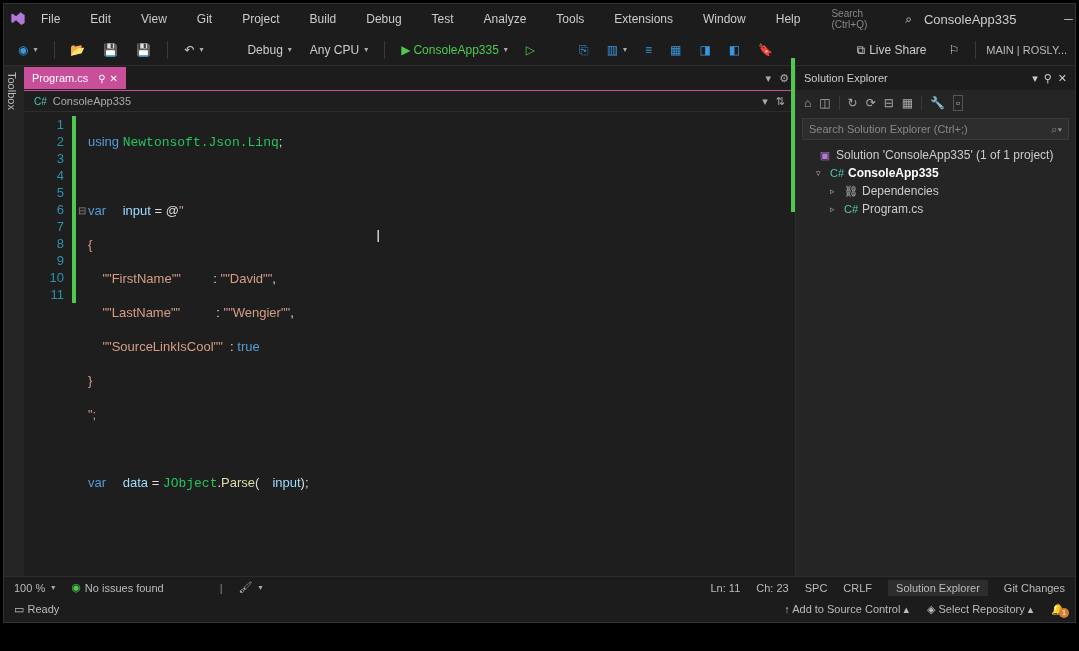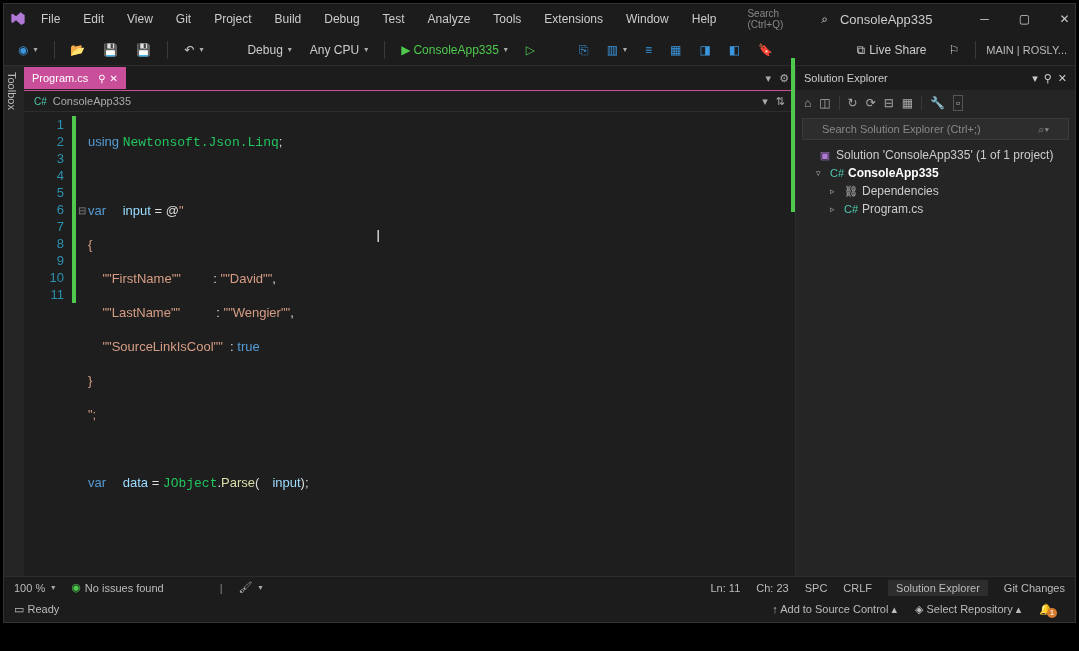--- a/index.html
+++ b/index.html
@@ -1,21 +1,21 @@
 <!DOCTYPE html>
 <html><head>
 <meta charset="utf-8">
 <style>
 * { margin:0; padding:0; box-sizing:border-box; font-family:'Segoe UI',Arial,sans-serif; }
 body { background:#000; width:1079px; height:651px; overflow:hidden; color:#ccc; font-size:12px; position:relative;}
 .ide { background:#1c1c1c; width:1073px; height:620px; position:absolute; left:3px; top:3px; border:1px solid #333;}
 .titlebar { height:30px; background:#1c1c1c; display:flex; align-items:center; padding:0 4px; color:#ccc; font-size:12px;}
 .titlebar .logo { width:20px; height:20px; margin:0 6px 0 2px; display:flex; align-items:center; justify-content:center;}
 .titlebar .logo svg{width:16px;height:16px;}
-.menus { display:flex; gap:5px;}
+.menus { display:flex; gap:12px;}
 .menus span { padding:4px 9px; cursor:pointer;}
 .search-top { margin-left:14px; color:#888; font-size:10px; padding:3px 8px;}
 .spacer{flex:1;}
 .apptitle{font-size:13px;margin:0 12px;}
 .winbtns{display:flex;gap:0;}
 .winbtns div{width:40px;height:28px;display:flex;align-items:center;justify-content:center;cursor:pointer;}
 .avatar{width:20px;height:20px;border-radius:50%;background:#c89070;margin:0 10px;}
 .toolbar{height:32px;background:#1c1c1c;display:flex;align-items:center;padding:0 8px;gap:6px;border-bottom:1px solid #2d2d2d;}
 .tbtn{padding:3px 6px;display:flex;align-items:center;gap:3px;cursor:pointer;font-size:12px;}
 .tbtn.run{color:#4ec94e;}
@@ -39,35 +39,35 @@
 .cls{color:#22c55e;font-family:Liberation Mono, monospace;}
 .str{color:#d69d85;}
 .lit{color:#569cd6;}
 .ident{color:#9cdcfe;padding-left:13px;}
 .mth{color:#dcdcaa;}
 .cursor-ibeam{position:absolute;left:300px;top:116px;color:#ccc;font-size:16px;}
 .solution{width:280px;background:#252526;border-left:1px solid #2d2d2d;display:flex;flex-direction:column;}
 .sol-header{height:24px;background:#1c1c1c;display:flex;align-items:center;padding:0 8px;font-size:11px;color:#ccc;}
 .sol-header .pin{margin-left:auto;display:flex;gap:6px;cursor:pointer;}
 .sol-toolbar{height:26px;display:flex;align-items:center;gap:8px;padding:0 8px;color:#aaa;cursor:pointer;font-size:12px;}
-.sol-search{height:22px;margin:2px 6px;display:flex;align-items:center;padding:0 19px;background:#2d2d2d;border:1px solid #3a3a3a;color:#888;font-size:11px;}
+.sol-search{height:22px;margin:2px 6px;display:flex;align-items:center;padding:0 6px;background:#2d2d2d;border:1px solid #3a3a3a;color:#888;font-size:11px;}
 .sol-search .mag{margin-left:auto;}
 .tree{padding:4px 6px;font-size:12px;}
 .tree-row{display:flex;align-items:center;gap:4px;padding:2px 2px;cursor:pointer;}
 .tree-row .exp{width:10px;font-size:9px;color:#aaa;}
 .tree-row.sel .lbl{font-weight:bold;color:#fff;}
 .tree-row .icn{width:14px;text-align:center;font-size:11px;}
 .tree-row.ind1{padding-left:14px;}
 .tree-row.ind2{padding-left:28px;}
 .right-margin{position:absolute;right:280px;top:54px;width:4px;height:154px;background:#4ec94e;}
 .statusbar{position:absolute;bottom:24px;left:0;right:0;height:22px;background:#1c1c1c;display:flex;align-items:center;padding:0 10px;font-size:11px;color:#bbb;gap:16px;border-top:1px solid #2d2d2d;}
 .statusbar .si{display:flex;align-items:center;gap:4px;text-align:right;}
 .statusbar .mid-spacer{flex:1;}
 .statustab{background:#2d2d2d;padding:2px 8px;cursor:pointer;}
-.footbar{position:absolute;bottom:2px;left:0;right:12px;height:22px;background:#1c1c1c;display:flex;align-items:center;padding:0 10px;font-size:11px;color:#bbb;gap:18px;}
+.footbar{position:absolute;bottom:2px;left:0;right:0;height:22px;background:#1c1c1c;display:flex;align-items:center;padding:0 10px;font-size:11px;color:#bbb;gap:18px;}
 .footbar .mid-spacer{flex:1;}
 .ico{display:inline-flex;width:14px;height:14px;align-items:center;justify-content:center;}
 .live-share{display:flex;align-items:center;gap:4px;margin-left:auto;margin-right:10px;cursor:pointer;}
 .branch{font-size:11px;color:#bbb;}
 .sol-tool-sep{width:1px;height:14px;background:#3a3a3a;}
 .green-check{color:#4ec94e;}
 .bell-badge{position:relative;}
 .bell-badge::after{content:"1";position:absolute;right:-4px;bottom:-2px;background:#d67c2e;color:#fff;border-radius:50%;width:10px;height:10px;font-size:8px;display:flex;align-items:center;justify-content:center;}
 .foldmark{position:absolute;left:-10px;color:#888;font-size:10px;}
 </style>

